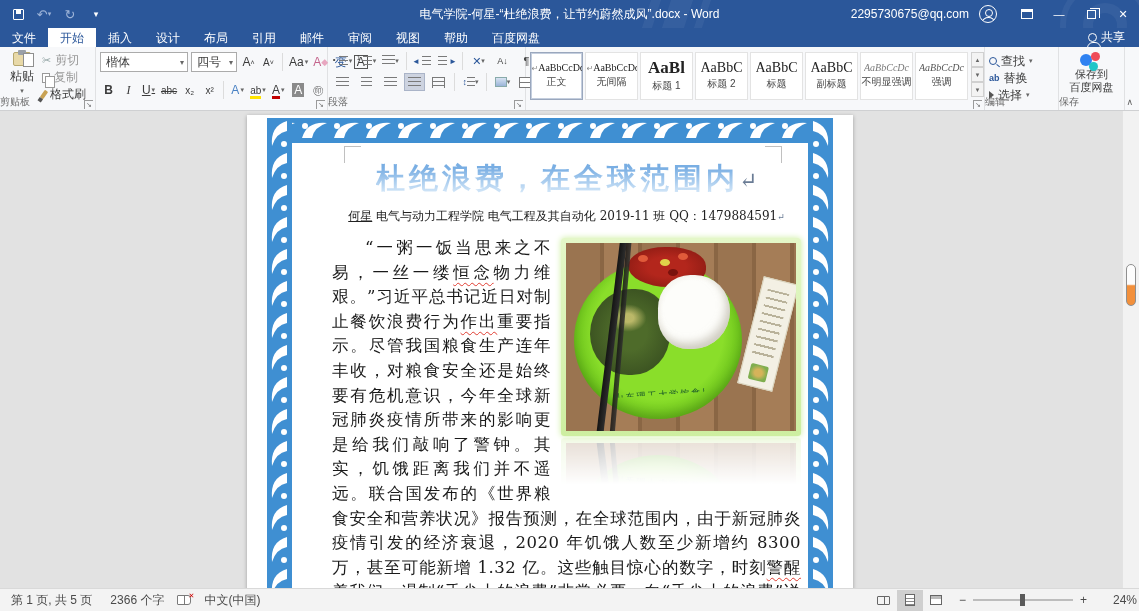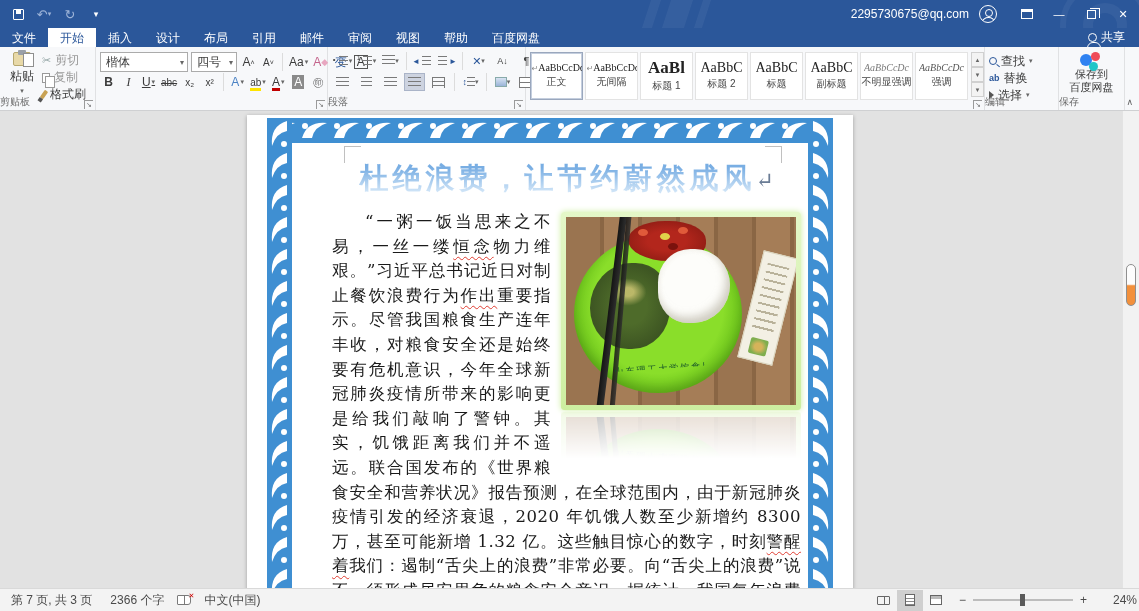--- a/index.html
+++ b/index.html
@@ -50,21 +50,21 @@
   .clipboard-ico { width:18px; height:23px; background:#e8d9a8; border:1px solid #b7a86f; border-radius:2px; position:relative;}
   .clipboard-ico::before{ content:""; position:absolute; left:4px; top:-3px; width:8px; height:5px; background:#9aa0a8; border-radius:1px;}
   .clipboard-ico::after{ content:""; position:absolute; right:-4px; bottom:-2px; width:9px; height:12px; background:#fff; border:1px solid #8f8f8f;}
   .smallcol { display:flex; flex-direction:column; gap:2px; padding-top:3px; }
   .smallbtn { display:flex; align-items:center; gap:4px; height:15px; padding:0 2px; white-space:nowrap;}
   .smallbtn .lbl-dim { color:#9a9a9a; }
   .copy-ico { width:8px; height:10px; border:1px solid #9a9a9a; position:relative; background:#fff;}
   .copy-ico::after{ content:""; position:absolute; left:2px; top:2px; width:8px; height:10px; border:1px solid #9a9a9a; background:#fff;}
   .brush-ico { width:4px; height:9px; background:#c8a254; position:relative; transform:rotate(35deg); border-radius:1px;}
   .brush-ico::after{ content:""; position:absolute; left:0; top:9px; width:4px; height:4px; background:#555;}
-  .fontgrp { display:flex; flex-direction:column; gap:1px; padding-top:2px;}
+  .fontgrp { display:flex; flex-direction:column; gap:9px; padding-top:2px;}
   .frow { display:flex; align-items:center; gap:3px; }
   .combo { height:20px; background:#fff; border:1px solid #ababab; display:flex; align-items:center; padding:0 3px 0 5px; gap:4px;}
   .combo .arr { color:#666; font-size:8px; }
   .fbtn { min-width:17px; height:18px; display:inline-flex; align-items:center; justify-content:center; font-size:12px; padding:0 1px;}
   .fbtn .arr { font-size:7px; color:#666; margin-left:1px;}
   .sep { width:1px; height:18px; background:#dcdcdc; margin:0 2px;}
   .u-red { text-decoration:underline; text-decoration-color:#c00000; text-decoration-thickness:3px;}
   .u-yellow { box-shadow:0 3px 0 #ffe400; }
   .a-shade { background:#8a8a8a; color:#fff; padding:0 2px;}
   .a-border { border:1px solid #555; padding:0 2px; line-height:12px;}
@@ -172,20 +172,21 @@
   <div class="tb-circle tb-c1"></div>
   <div class="tb-circle tb-c2"></div>
   <div class="qat">
     <span class="icon">
         <span class="floppy"></span>
       </span>
     <span class="icon dim">↶<span style="font-size:7px;">▾</span></span>
     <span class="icon dim">↻</span>
     <span class="icon" style="font-size:9px;">▾</span>
   </div>
+  <div class="tb-title">电气学院-何星-“杜绝浪费，让节约蔚然成风”.docx - Word</div>
   <div class="tb-right">
     <span class="tb-account">2295730675@qq.com</span>
     <span class="avatar"></span>
     <span class="winbtn">
         <span class="ribbonopts"></span>
       </span>
     <span class="winbtn">—</span>
     <span class="winbtn">
         <span class="restore-ico"></span>
       </span>
@@ -515,21 +516,24 @@
         </defs>
         <rect width="25" height="960" fill="url(#pv2)"></rect>
       </svg>
     </div>
 
     <div class="crop crop-tl"></div>
     <div class="crop crop-tr"></div>
 
     <div class="pagecontent">
       <div class="doc-title">
-        <span class="grad">杜绝浪费，让节约蔚然成风</span><span class="pmark">↵</span>
+        <span class="grad">杜绝浪费，在全球范围内</span><span class="pmark">↵</span>
+      </div>
+      <div class="byline">
+        <span class="author">何星</span><span> 电气与动力工程学院 电气工程及其自动化 2019-11 班 QQ：1479884591</span><span class="pmark">↵</span>
       </div>
 
       <div class="docbody">
         <div class="photowrap">
           <div class="photoglow">
             <div class="photo photo-inner">
               <div class="plate"></div>
               <div class="greens"></div>
               <div class="reddish"></div>
               <div class="rice"></div>
@@ -557,21 +561,21 @@
       </div>
     </div>
   </div>
 
   <div class="vscroll">
     <div class="vthumb"></div>
   </div>
 </div>
 
 <div class="statusbar">
-  <span class="sitem">第 7 页, 共 3 页</span>
+  <span class="sitem">第 1 页, 共 5 页</span>
   <span class="sitem">2366 个字</span>
   <span class="book-ico"></span>
   <span class="sitem">中文(中国)</span>
   <div class="sright">
     <span class="viewbtn">
         <span class="vico-read"></span>
       </span>
     <span class="viewbtn active">
         <span class="vico-print"></span>
       </span>

